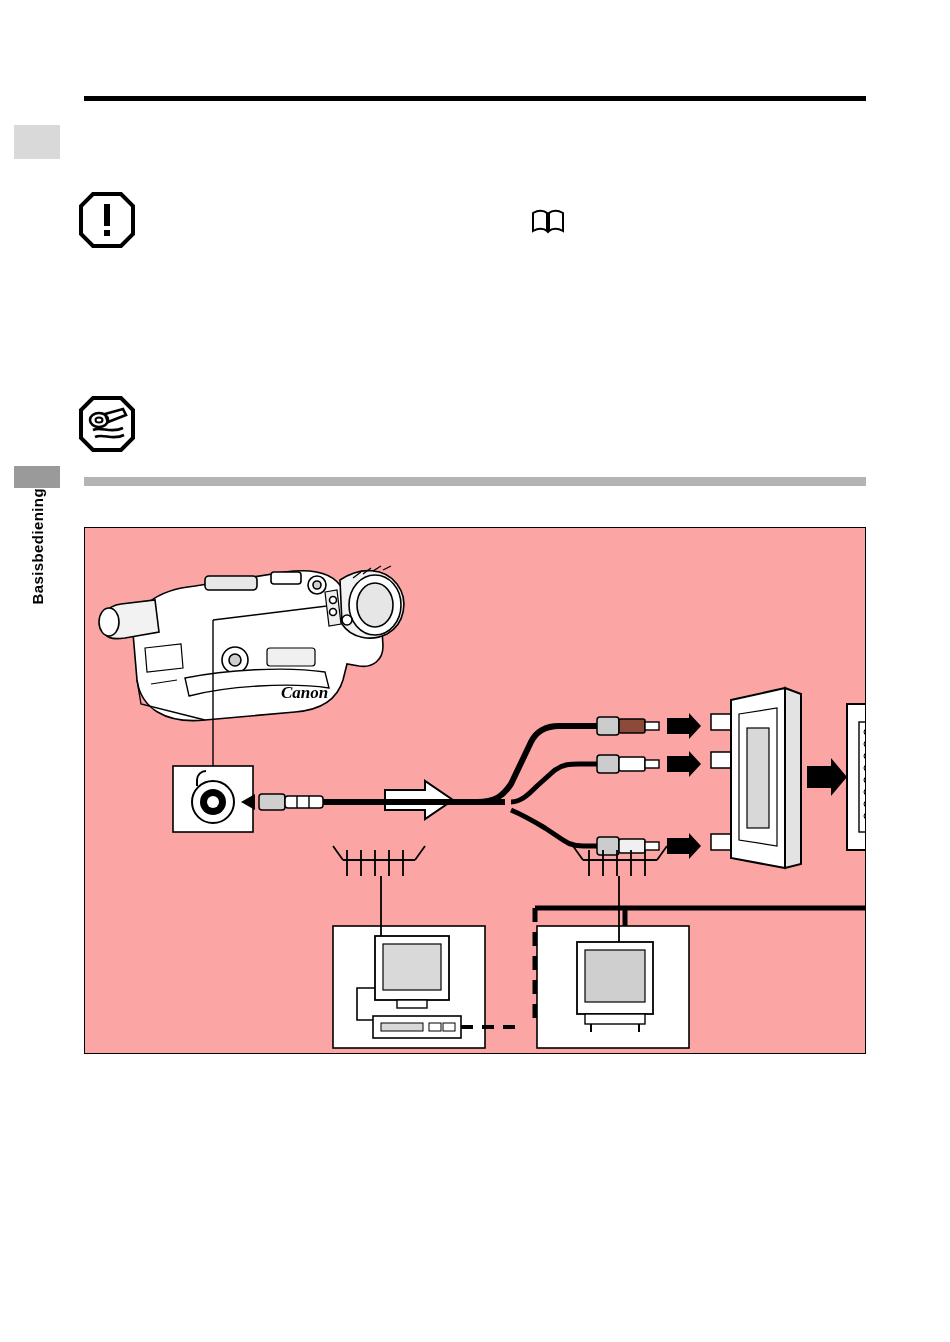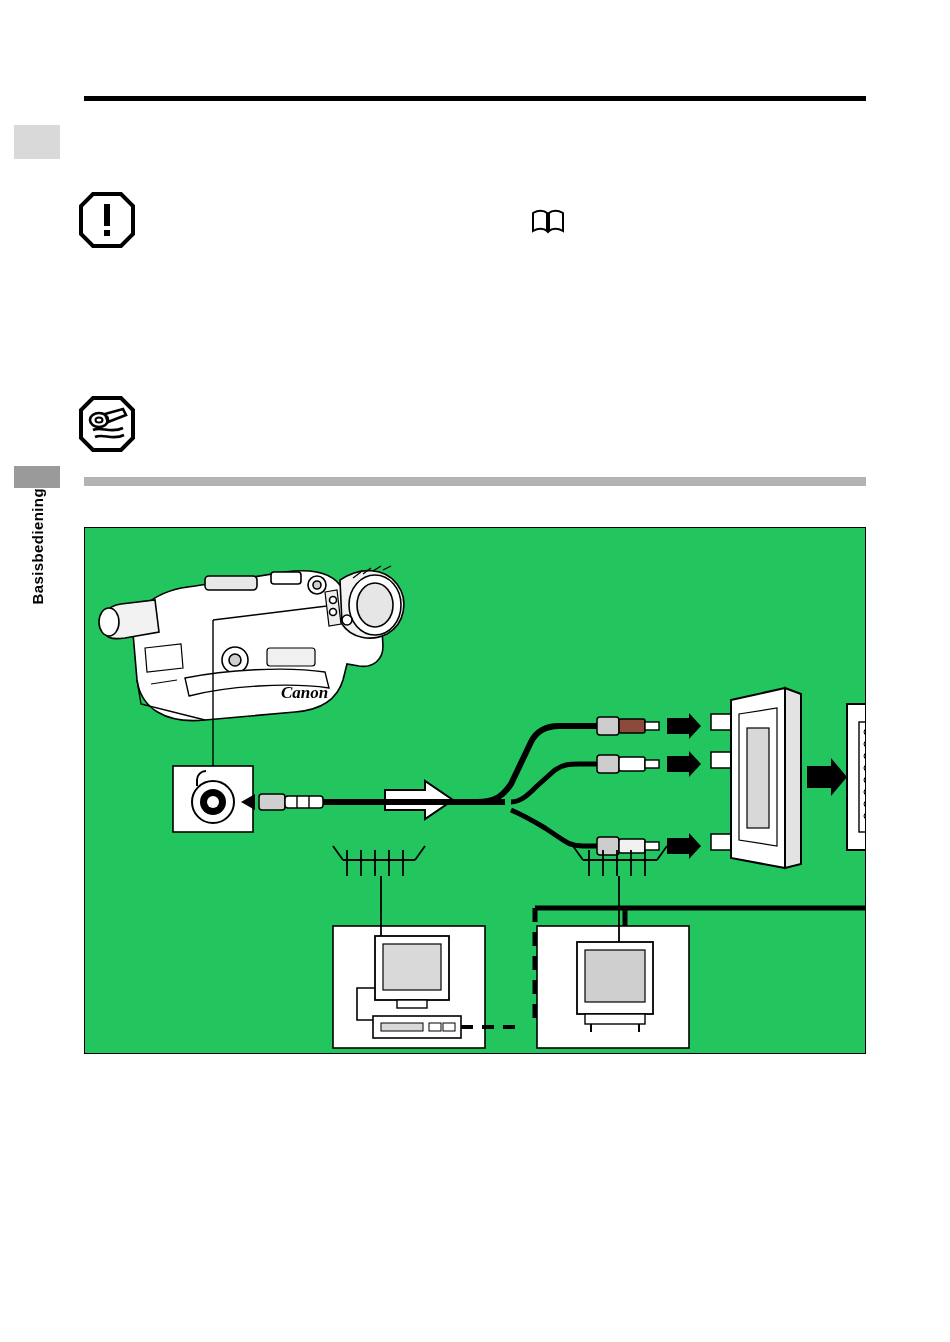--- a/index.html
+++ b/index.html
@@ -104,21 +104,21 @@
 
   
   .figure-frame {
     position: absolute;
     left: 84px;
     top: 527px;
     width: 782px;
     height: 527px;
     border: 1px solid #000;
     box-sizing: border-box;
-    background: #22c55e;
+    background: #fca5a5;
   }
 
   .figure-svg {
     position: absolute;
     left: 0; top: 0;
   }
 
   .vert-label {
     writing-mode: vertical-rl;
     transform: rotate(180deg);

